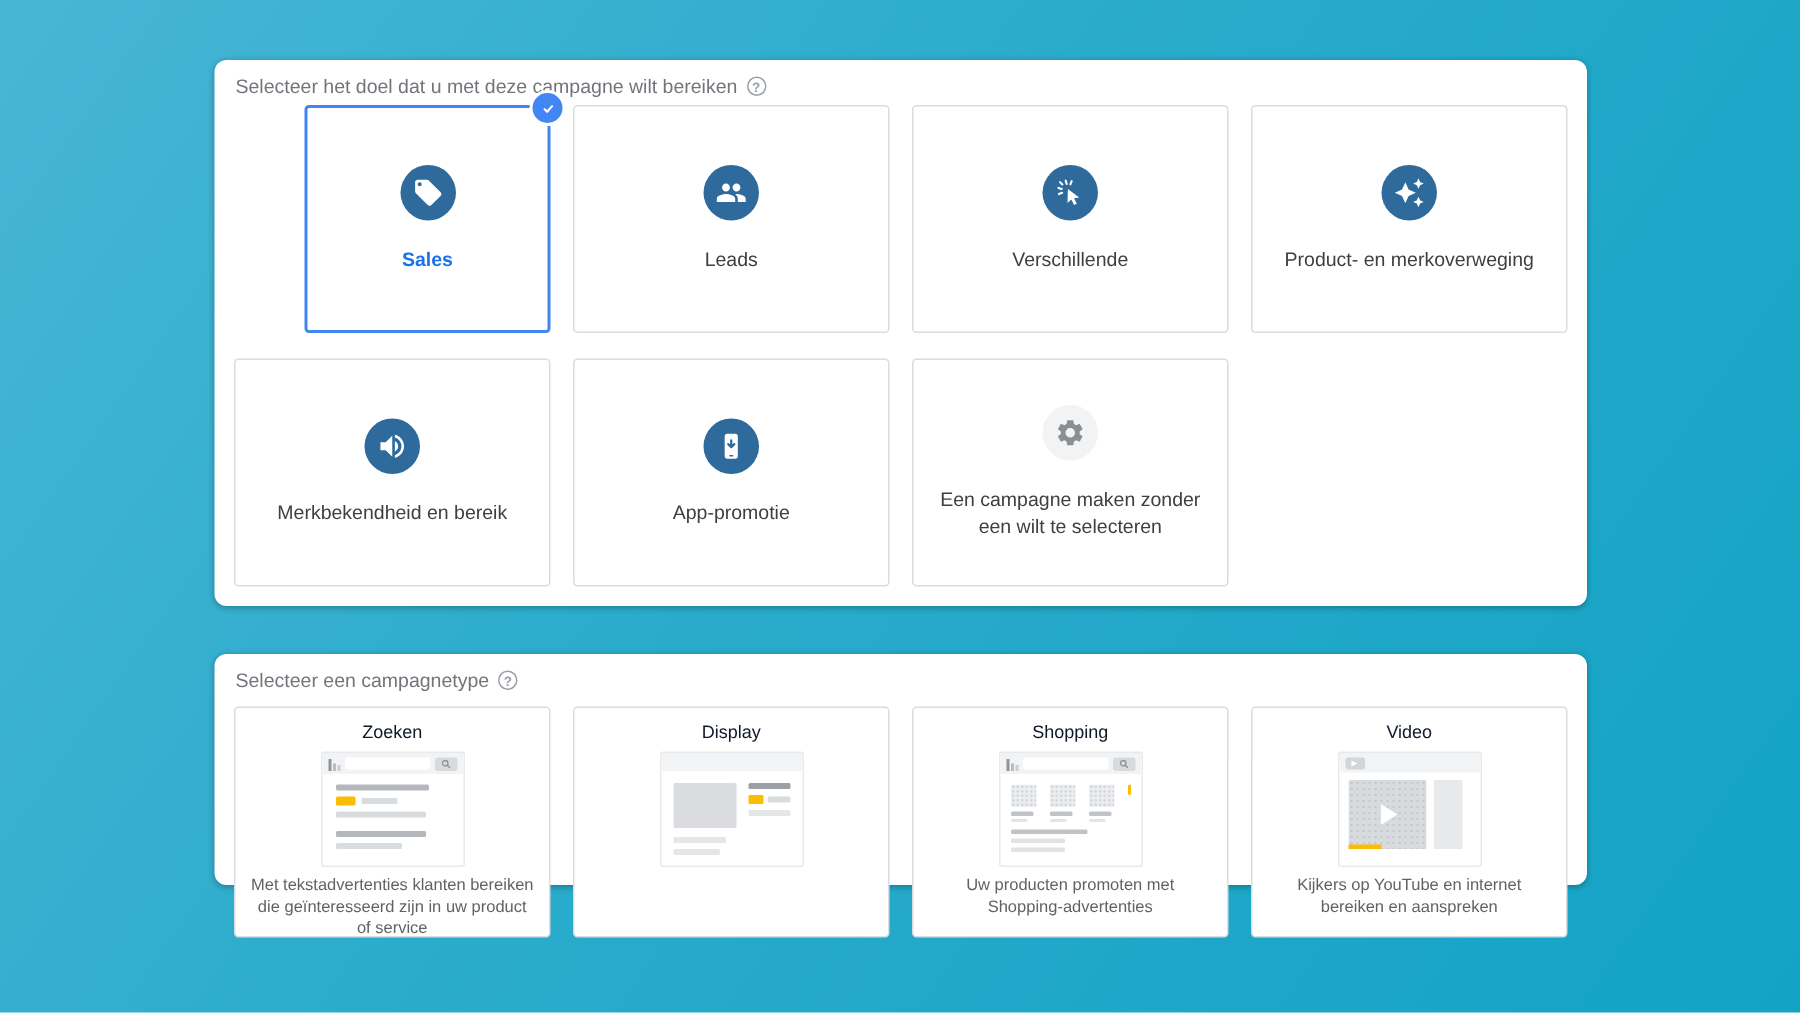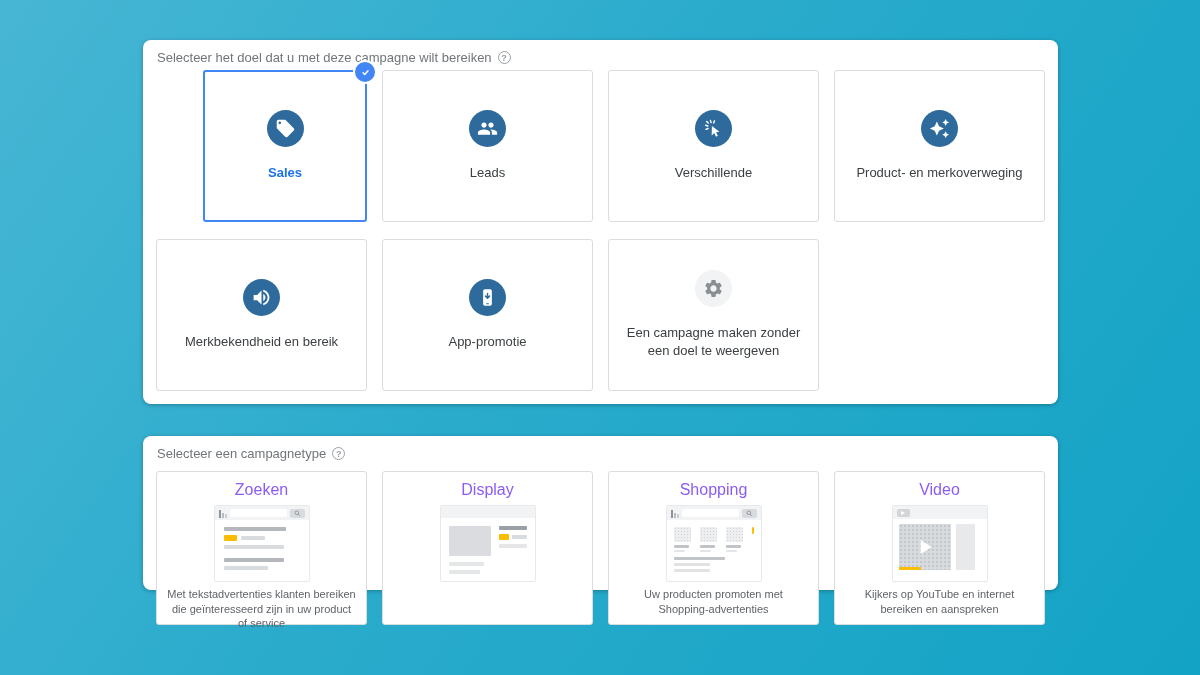--- a/index.html
+++ b/index.html
@@ -56,21 +56,21 @@
   .check-badge svg{width:13px;height:13px;}
   .types-grid{
     position:absolute;left:13px;top:35px;width:889px;
     display:grid;grid-template-columns:repeat(4,1fr);column-gap:15px;
   }
   .type-card{
     height:154px;background:#fff;border:1px solid #dadce0;border-radius:3px;
     display:flex;flex-direction:column;align-items:center;
     padding:9px 6px 8px;box-sizing:border-box;cursor:pointer;
   }
-  .type-title{font-size:16px;color:#8b5cf6;}
+  .type-title{font-size:12px;color:#0f172a;}
   .type-desc{
     font-size:11px;color:#5f6368;text-align:center;line-height:1.32;
     margin-top:5px;padding:0 4px;
   }
   
   .ill{
     width:96px;height:77px;margin-top:6px;background:#fff;
     border:1px solid #e7e9eb;border-radius:2px;box-sizing:border-box;
     overflow:hidden;flex:0 0 auto;
   }
@@ -224,21 +224,21 @@
       </div>
       <div class="goal-label">App-promotie</div>
     </div>
 
     <div class="goal-card">
       <div class="goal-icon gray">
         <svg viewBox="0 0 24 24">
             <path fill="#8a8f94" d="M19.14 12.94c.04-.3.06-.61.06-.94 0-.32-.02-.64-.07-.94l2.03-1.58c.18-.14.23-.41.12-.61l-1.92-3.32c-.12-.22-.37-.29-.59-.22l-2.39.96c-.5-.38-1.03-.7-1.62-.94L14.4 2.81c-.04-.24-.24-.41-.48-.41h-3.84c-.24 0-.43.17-.47.41L9.25 5.35c-.59.24-1.13.57-1.62.94l-2.39-.96c-.22-.08-.47 0-.59.22L2.74 8.87c-.12.21-.08.47.12.61l2.03 1.58c-.05.3-.09.63-.09.94s.02.64.07.94l-2.03 1.58c-.18.14-.23.41-.12.61l1.92 3.32c.12.22.37.29.59.22l2.39-.96c.5.38 1.03.7 1.62.94l.36 2.54c.05.24.24.41.48.41h3.84c.24 0 .44-.17.47-.41l.36-2.54c.59-.24 1.13-.56 1.62-.94l2.39.96c.22.08.47 0 .59-.22l1.92-3.32c.12-.22.07-.47-.12-.61l-2.01-1.58zM12 15.6c-1.98 0-3.6-1.62-3.6-3.6s1.62-3.6 3.6-3.6 3.6 1.62 3.6 3.6-1.62 3.6-3.6 3.6z"></path>
           </svg>
       </div>
-      <div class="goal-label">Een campagne maken zonder een doel te weergeven</div>
+      <div class="goal-label">Een campagne maken zonder een wilt te selecteren</div>
     </div>
 
     <div class="goal-card empty"></div>
   </div>
 </div>
 
 <div class="panel panel-types">
   <div class="panel-header">
     <span>Selecteer een campagnetype</span>
     <span class="help-icon">?</span>

